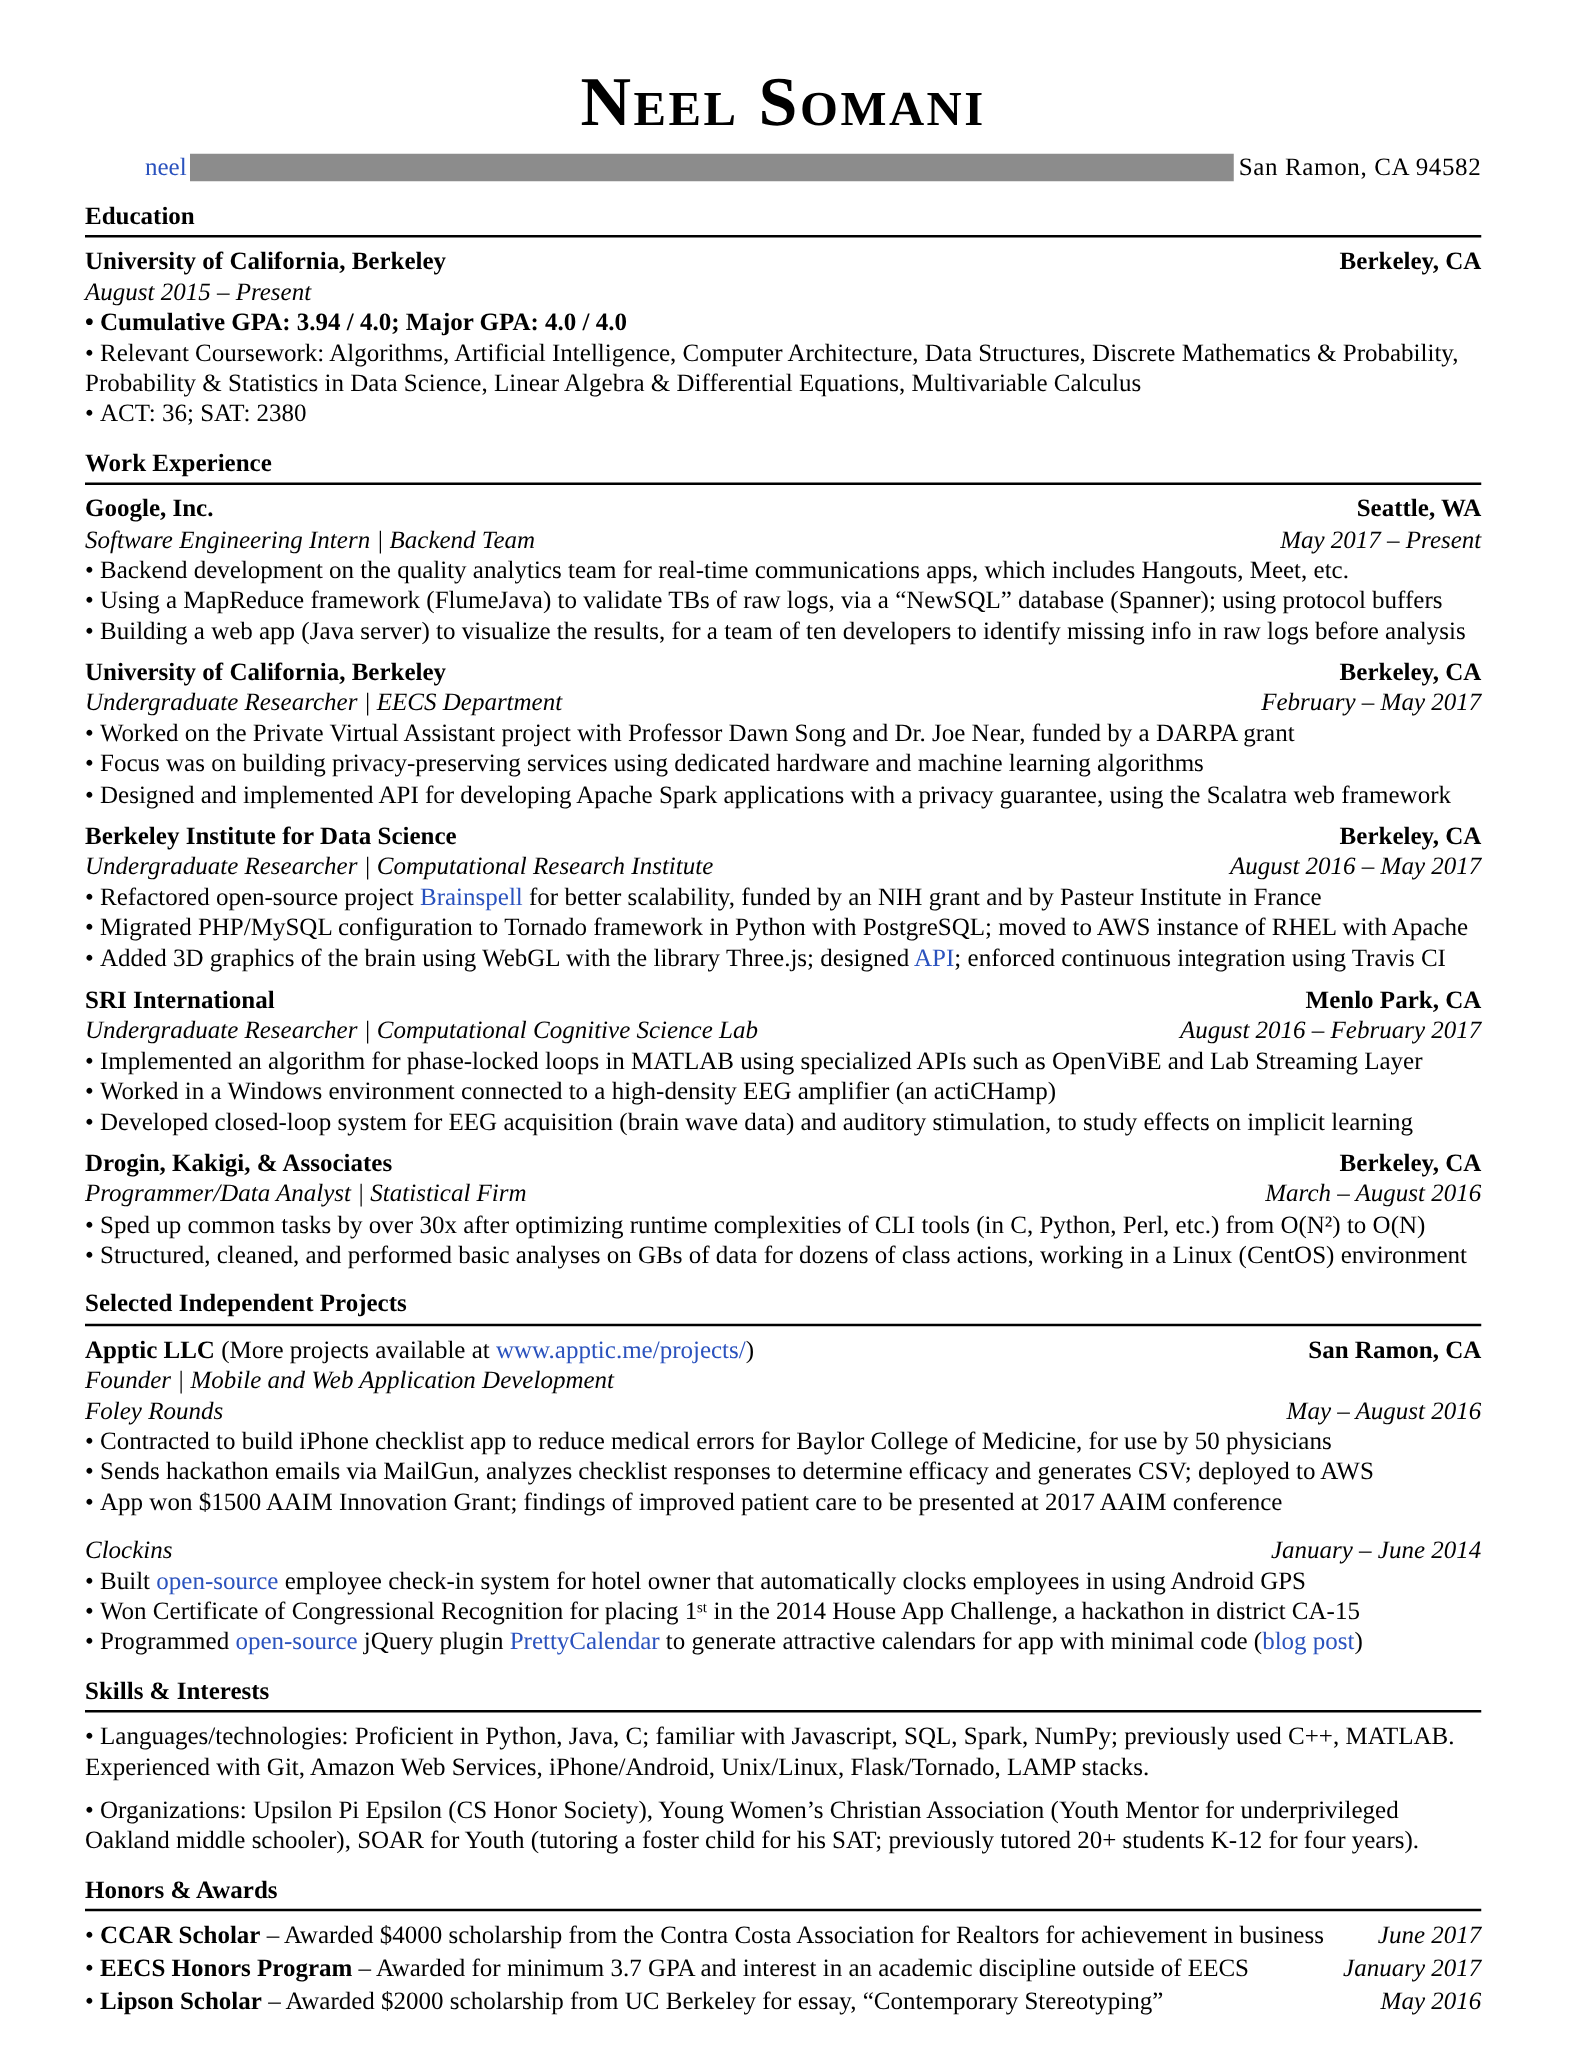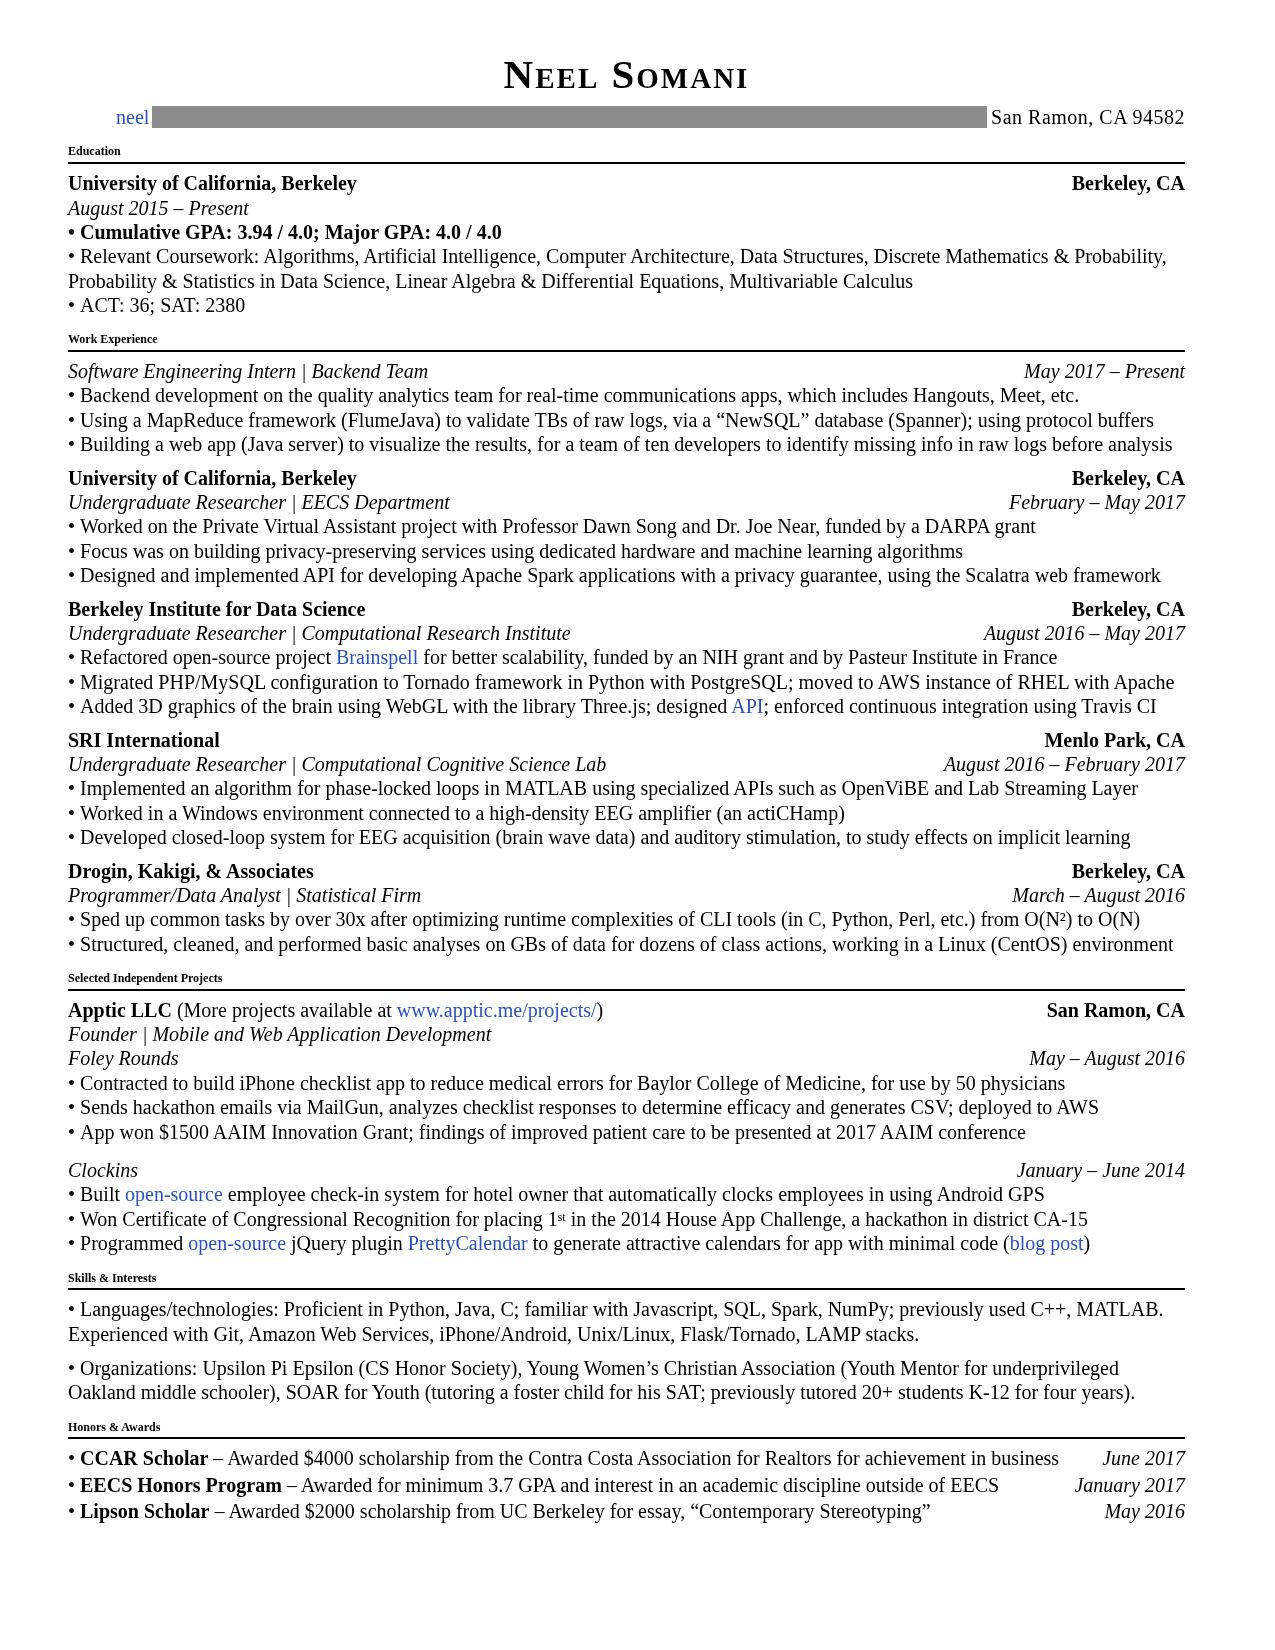--- a/index.html
+++ b/index.html
@@ -16,21 +16,21 @@
     height: 1650px;
     padding: 52px 90px 0 68px;
     overflow: hidden;
     background: #fff;
   }
   h1.name {
     margin: 0;
     text-align: center;
     font-variant: small-caps;
     font-weight: bold;
-    font-size: 41px;
+    font-size: 56px;
     letter-spacing: 2px;
     line-height: 1.1;
   }
   .contact {
     display: flex;
     align-items: center;
     margin: 8px 0 0 48px;
   }
   .contact .link { flex: none; }
   .redact {
@@ -38,21 +38,21 @@
     height: 22px;
     background: #8c8c8c;
     margin: 0 4px 0 3px;
   }
   .contact .loc-text { flex: none; letter-spacing: 0.5px; }
 
   section { margin-top: 15px; }
   h2.sec-h {
     margin: 0 0 7px 0;
     padding-bottom: 3px;
-    font-size: 12px;
+    font-size: 20px;
     font-weight: bold;
     border-bottom: 2px solid #000;
   }
   .row {
     display: flex;
     justify-content: space-between;
     align-items: baseline;
   }
   .entry + .entry { margin-top: 9px; }
   .gap-top { margin-top: 14px; }
@@ -102,20 +102,24 @@
         <li>ACT: 36; SAT: 2380</li>
       </ul>
     </div>
   </section>
 
   <section>
     <h2 class="sec-h">Work Experience</h2>
 
     <div class="entry">
       <div class="row">
+        <span class="b">Google, Inc.</span>
+        <span class="b">Seattle, WA</span>
+      </div>
+      <div class="row">
         <span class="i">Software Engineering Intern | Backend Team</span>
         <span class="i">May 2017 – Present</span>
       </div>
       <ul class="bullets">
         <li>Backend development on the quality analytics team for real-time communications apps, which includes Hangouts, Meet, etc.</li>
         <li>Using a MapReduce framework (FlumeJava) to validate TBs of raw logs, via a “NewSQL” database (Spanner); using protocol buffers</li>
         <li>Building a web app (Java server) to visualize the results, for a team of ten developers to identify missing info in raw logs before analysis</li>
       </ul>
     </div>
 

